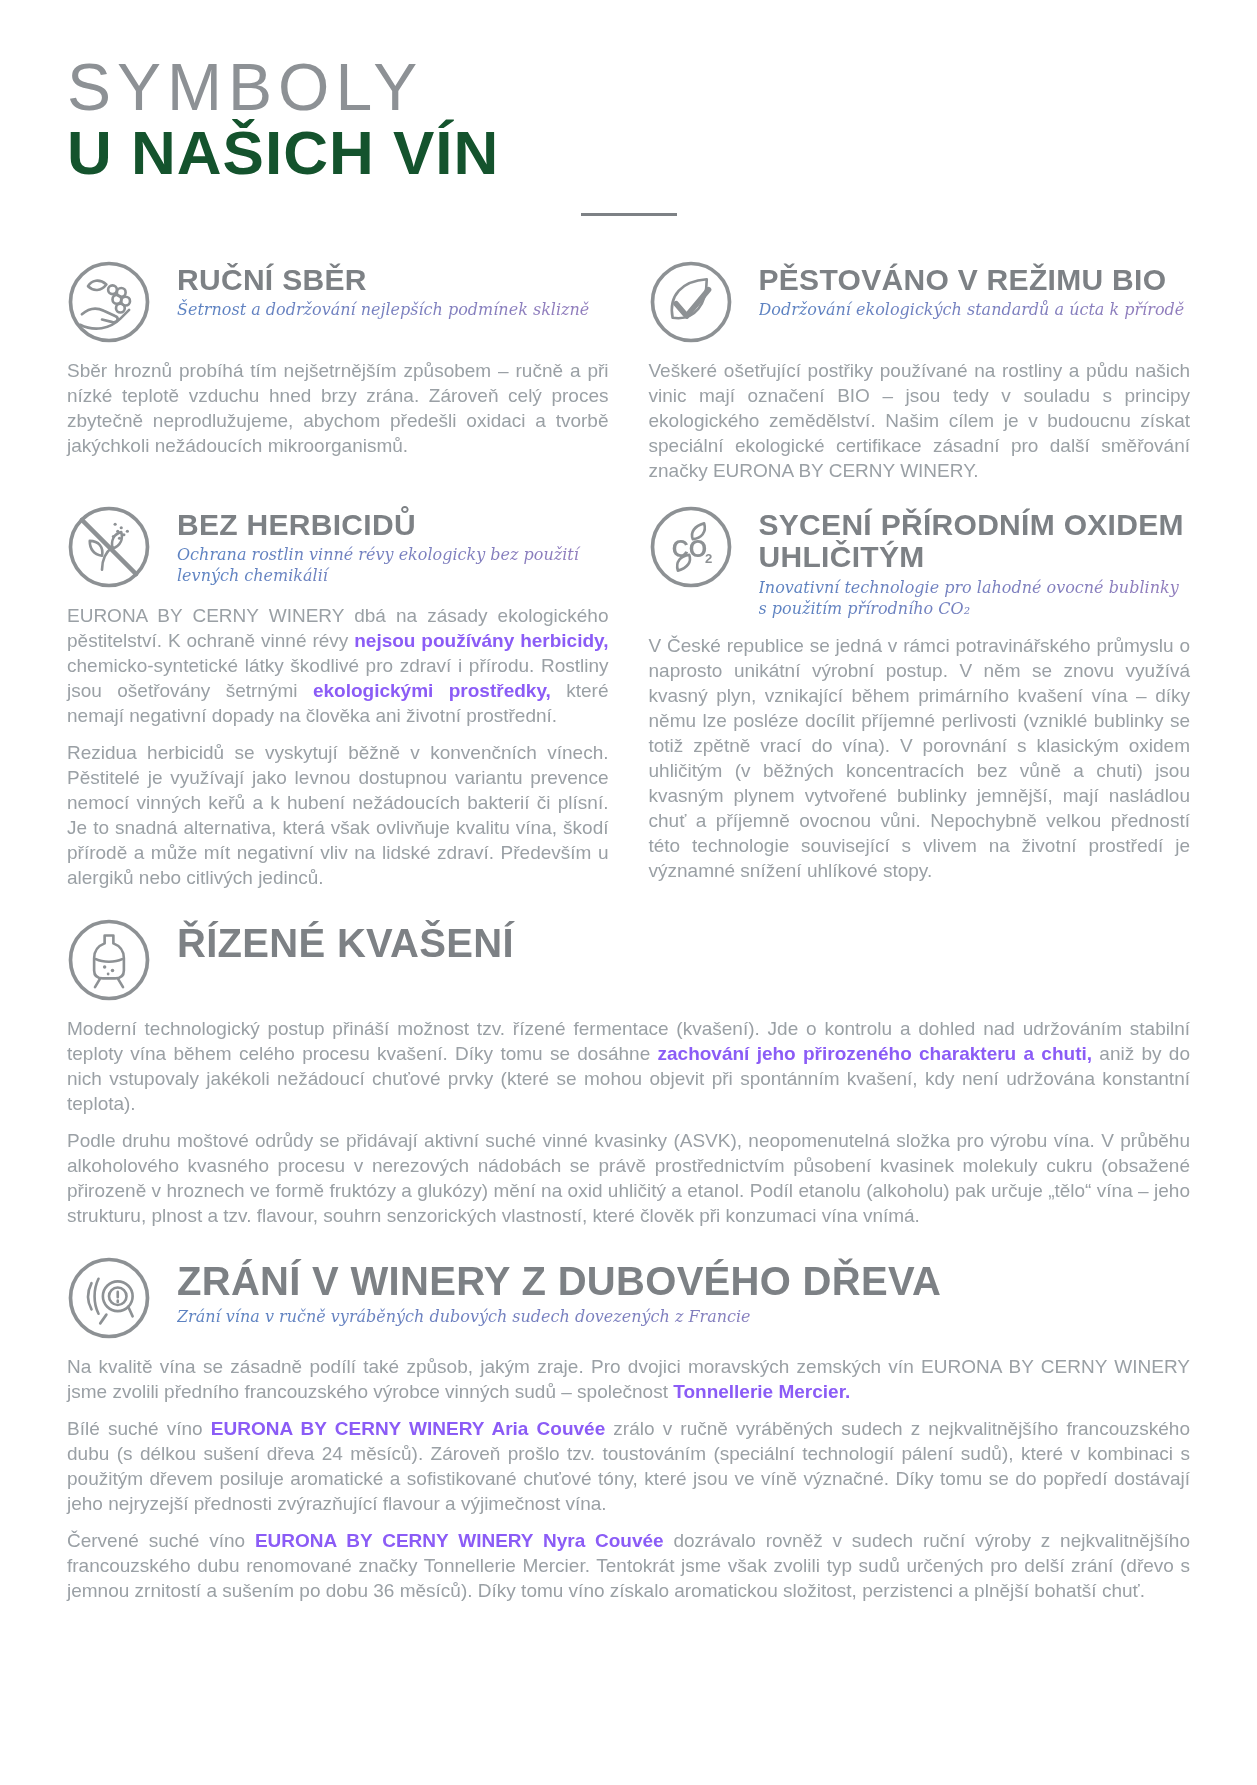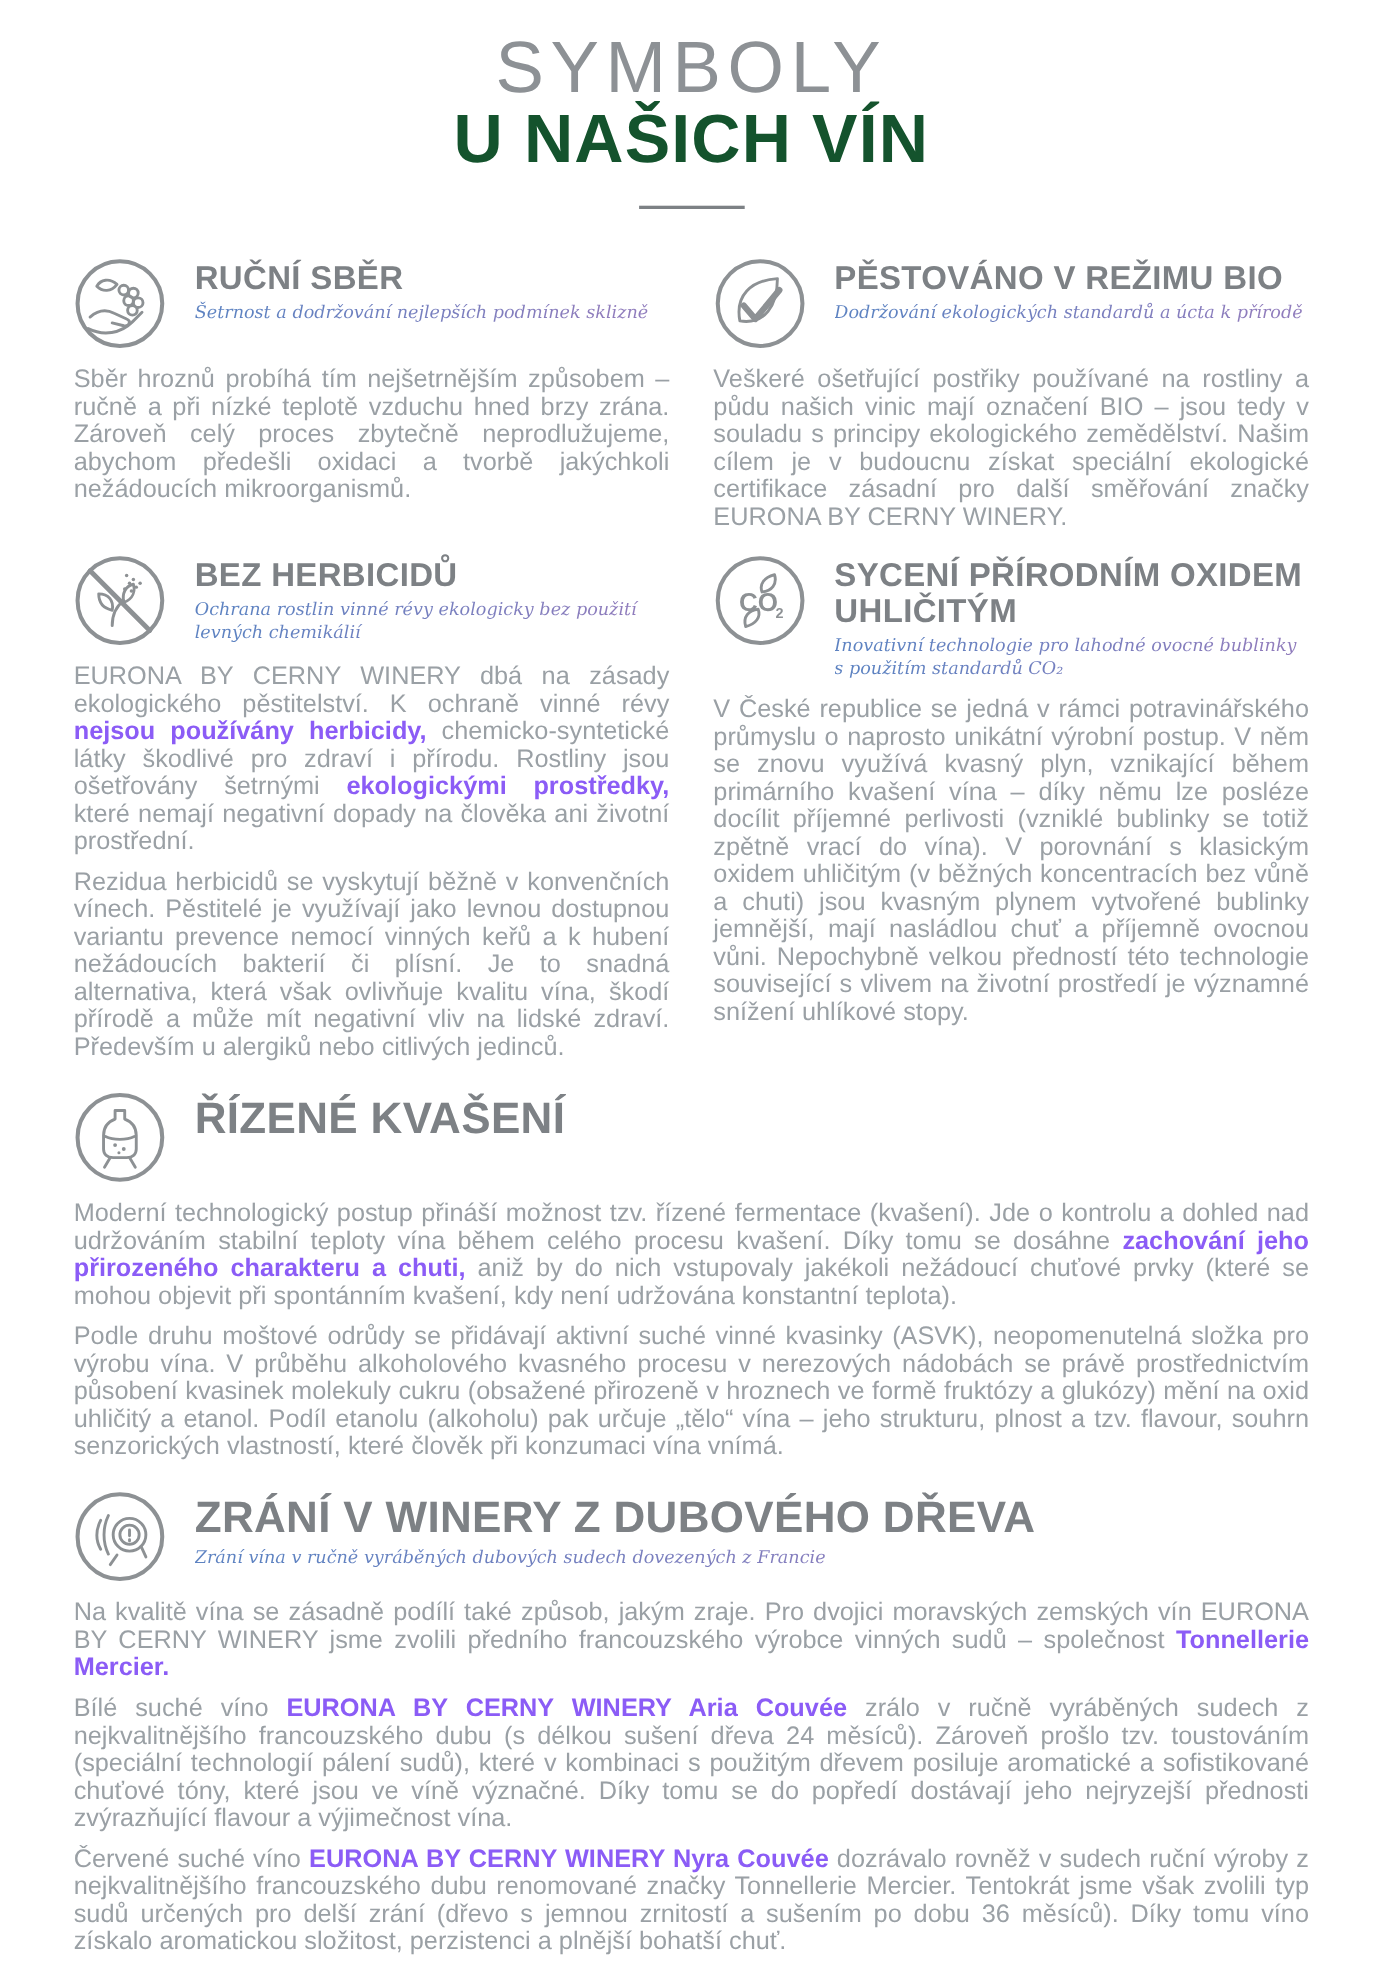--- a/index.html
+++ b/index.html
@@ -3,21 +3,21 @@
 <meta charset="utf-8">
 <style>
   html,body{margin:0;padding:0;background:#ffffff;}
   .page{
     width:1257px;height:1785px;box-sizing:border-box;
     background:#ffffff;overflow:hidden;
     padding:0 67px;
     font-family:"Liberation Sans",sans-serif;
   }
   
-  header{text-align:center;padding-top:28px;}
+  header{padding-top:54px;}
   .title1{
     font-size:66px;font-weight:400;letter-spacing:6px;
     color:#8d9195;line-height:1.0;margin:0;
   }
   .title2{
     font-size:62px;font-weight:700;letter-spacing:1px;
     color:#14532d;line-height:1.08;margin:0;
   }
   .divider{width:96px;height:3px;background:#7d8185;margin:26px auto 0;}
   
@@ -44,21 +44,21 @@
   .script{
     font-family:"DejaVu Serif",serif;font-style:italic;
     font-size:16px;line-height:1.32;margin:2px 0 0;
     color:#7a7eb8;
     background:linear-gradient(100deg,#5d82c1 10%,#8f7cbc 90%);
     -webkit-background-clip:text;background-clip:text;
     -webkit-text-fill-color:transparent;
   }
   
   .body{
-    font-size:23px;line-height:25px;color:#9aa0a5;
+    font-size:19px;line-height:25px;color:#9aa0a5;
     text-align:justify;margin:14px 0 0;
   }
   .body + .body{margin-top:12px;}
   .body b{color:#8b5cf6;}
 </style>
 </head>
 <body>
 
 <div class="page">
 
@@ -143,21 +143,21 @@
           <svg viewBox="0 0 96 96">
             <circle cx="48" cy="48" r="44"></circle>
             <path class="thin" d="M63 21 c-11 3 -16 10 -13 18 c10 -1 16 -8 13 -18 z"></path>
             <path class="thin" d="M33 75 c11 -3 16 -10 13 -18 c-10 1 -16 8 -13 18 z"></path>
             <text x="26" y="59" font-size="27" font-weight="bold" font-family="Liberation Sans, sans-serif" class="fill">CO</text>
             <text x="64" y="66" font-size="15" font-weight="bold" font-family="Liberation Sans, sans-serif" class="fill">2</text>
           </svg>
         </span>
         <div class="head-text">
           <h2>SYCENÍ PŘÍRODNÍM OXIDEM UHLIČITÝM</h2>
-          <p class="script">Inovativní technologie pro lahodné ovocné bublinky s použitím standardů CO₂</p>
+          <p class="script">Inovativní technologie pro lahodné ovocné bublinky s použitím přírodního CO₂</p>
         </div>
       </div>
       <p class="body">V České republice se jedná v rámci potravinářského průmyslu o naprosto unikátní výrobní postup. V něm se znovu využívá kvasný plyn, vznikající během primárního kvašení vína – díky němu lze posléze docílit příjemné perlivosti (vzniklé bublinky se totiž zpětně vrací do vína). V porovnání s klasickým oxidem uhličitým (v běžných koncentracích bez vůně a chuti) jsou kvasným plynem vytvořené bublinky jemnější, mají nasládlou chuť a příjemně ovocnou vůni. Nepochybně velkou předností této technologie související s vlivem na životní prostředí je významné snížení uhlíkové stopy.</p>
     </section>
 
   </div>
 
   <section class="full">
     <div class="sec-head">
       <span class="icon">

